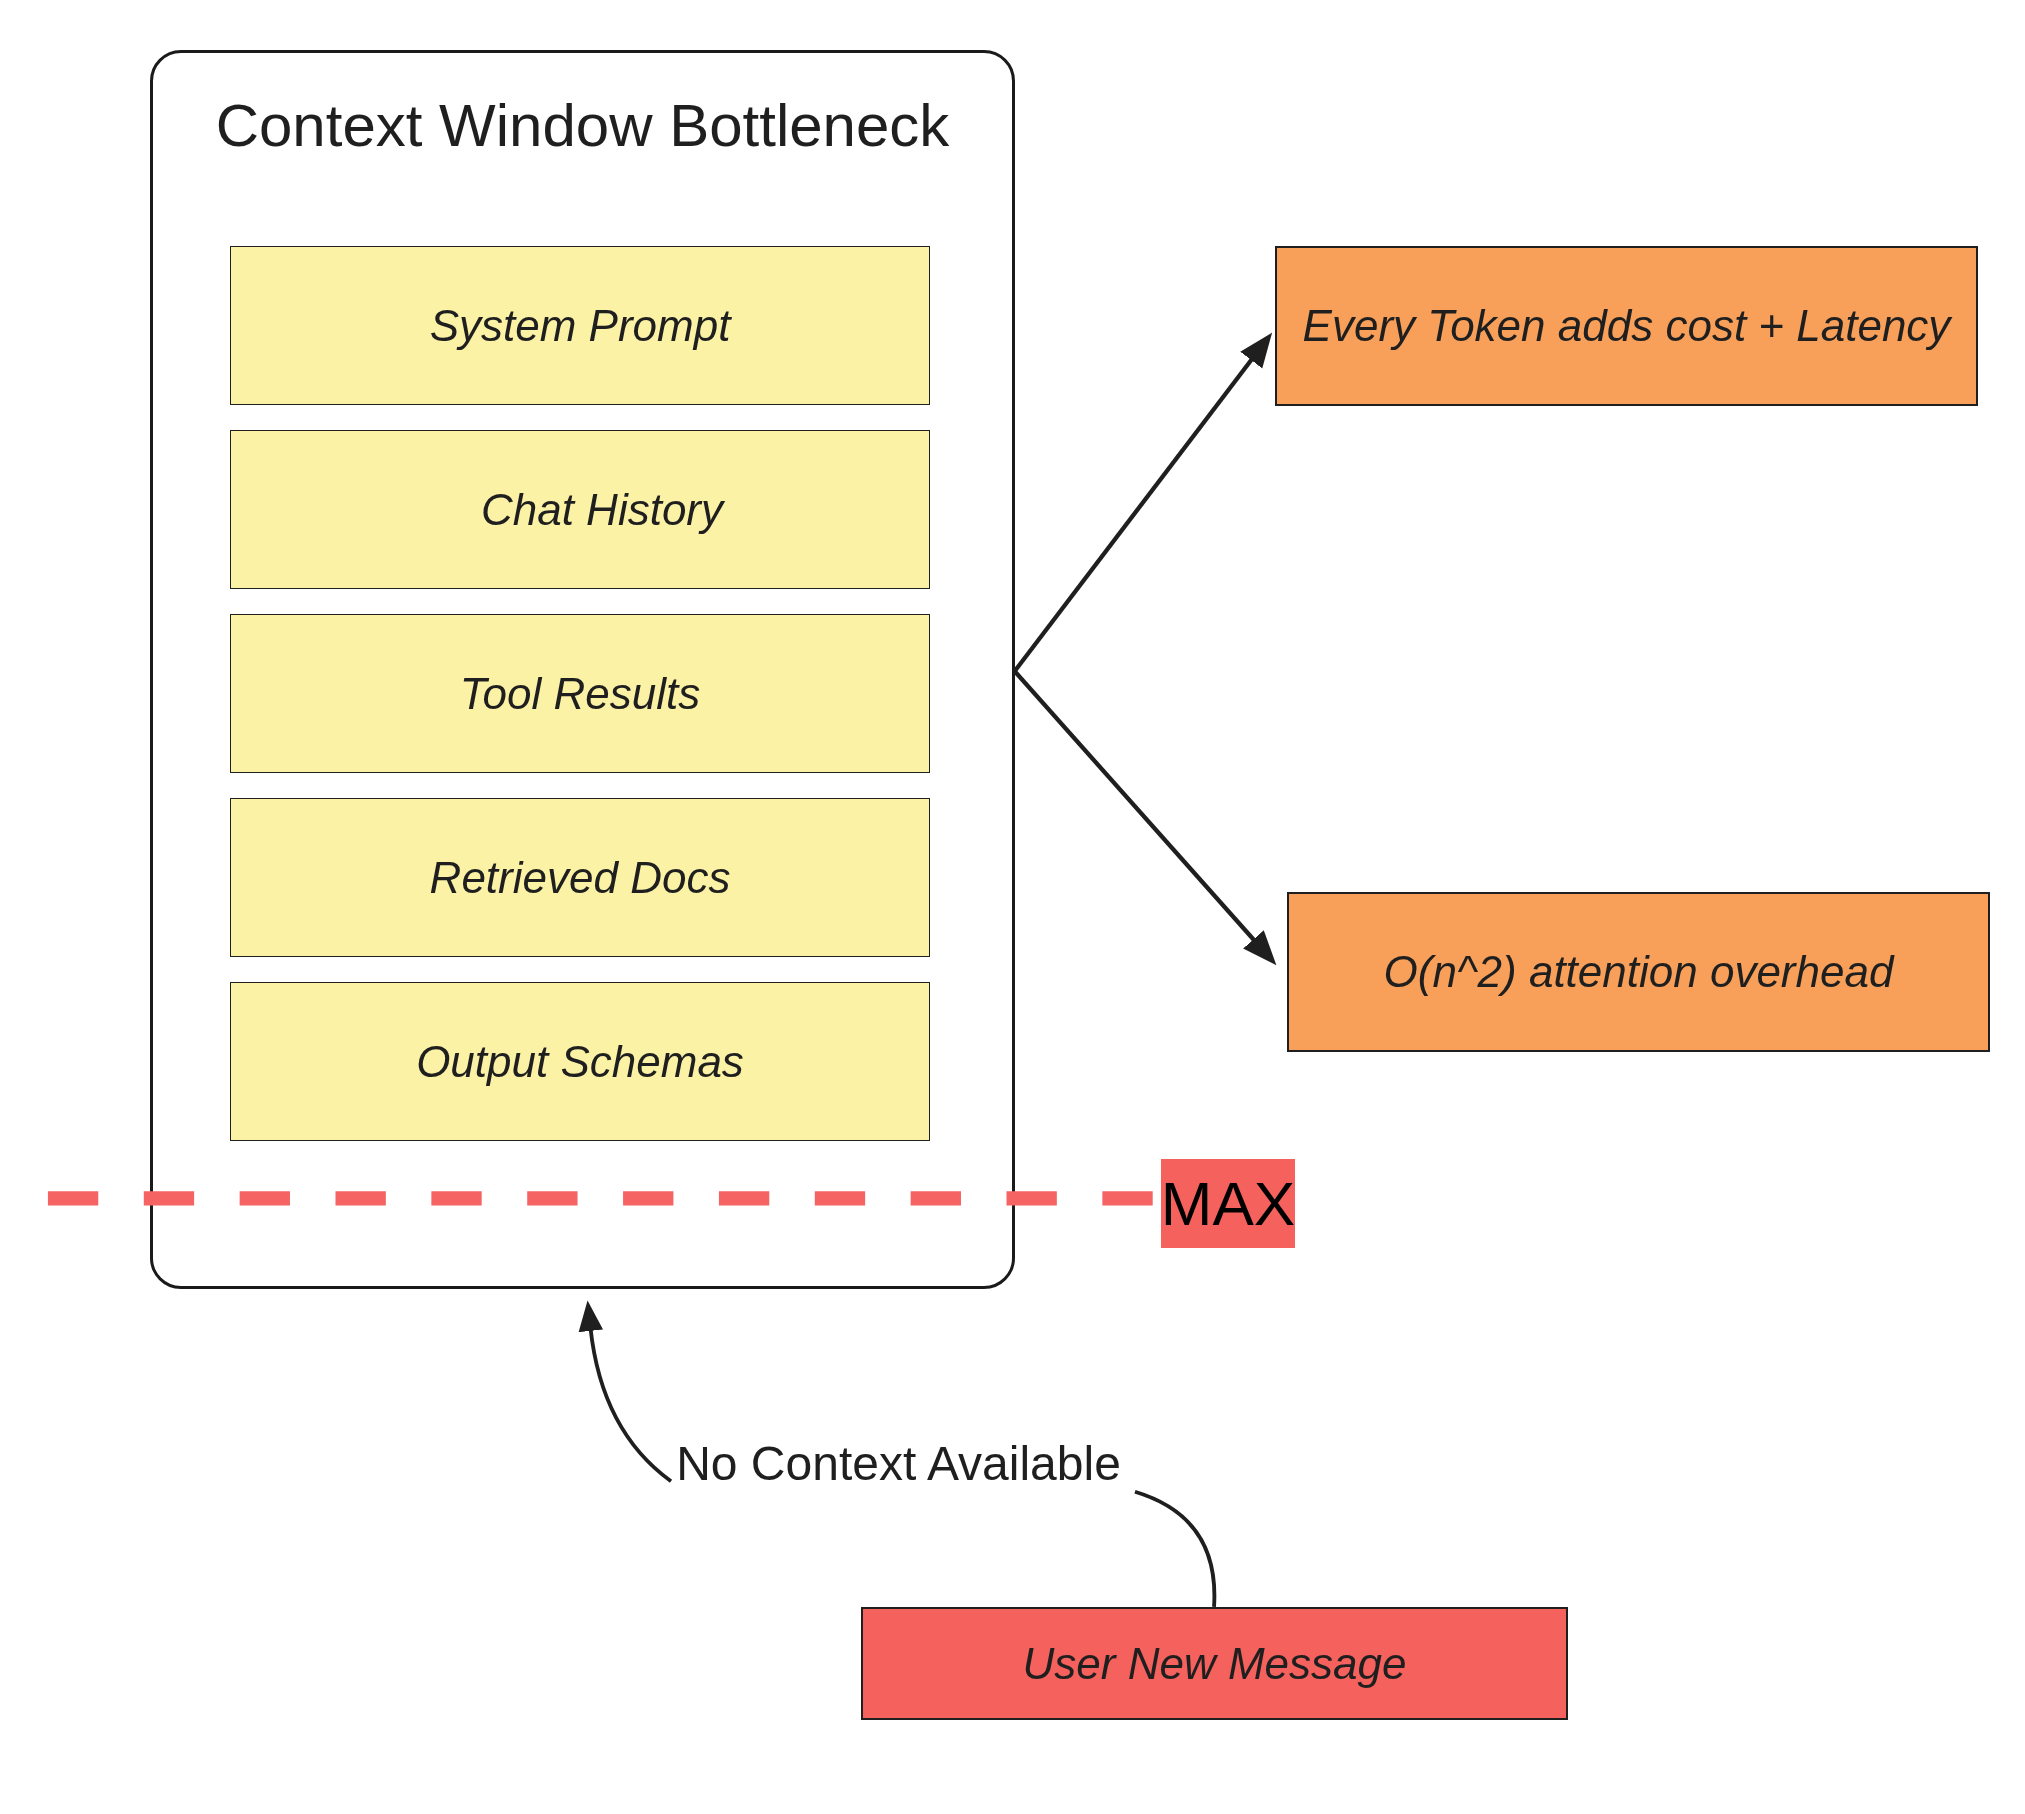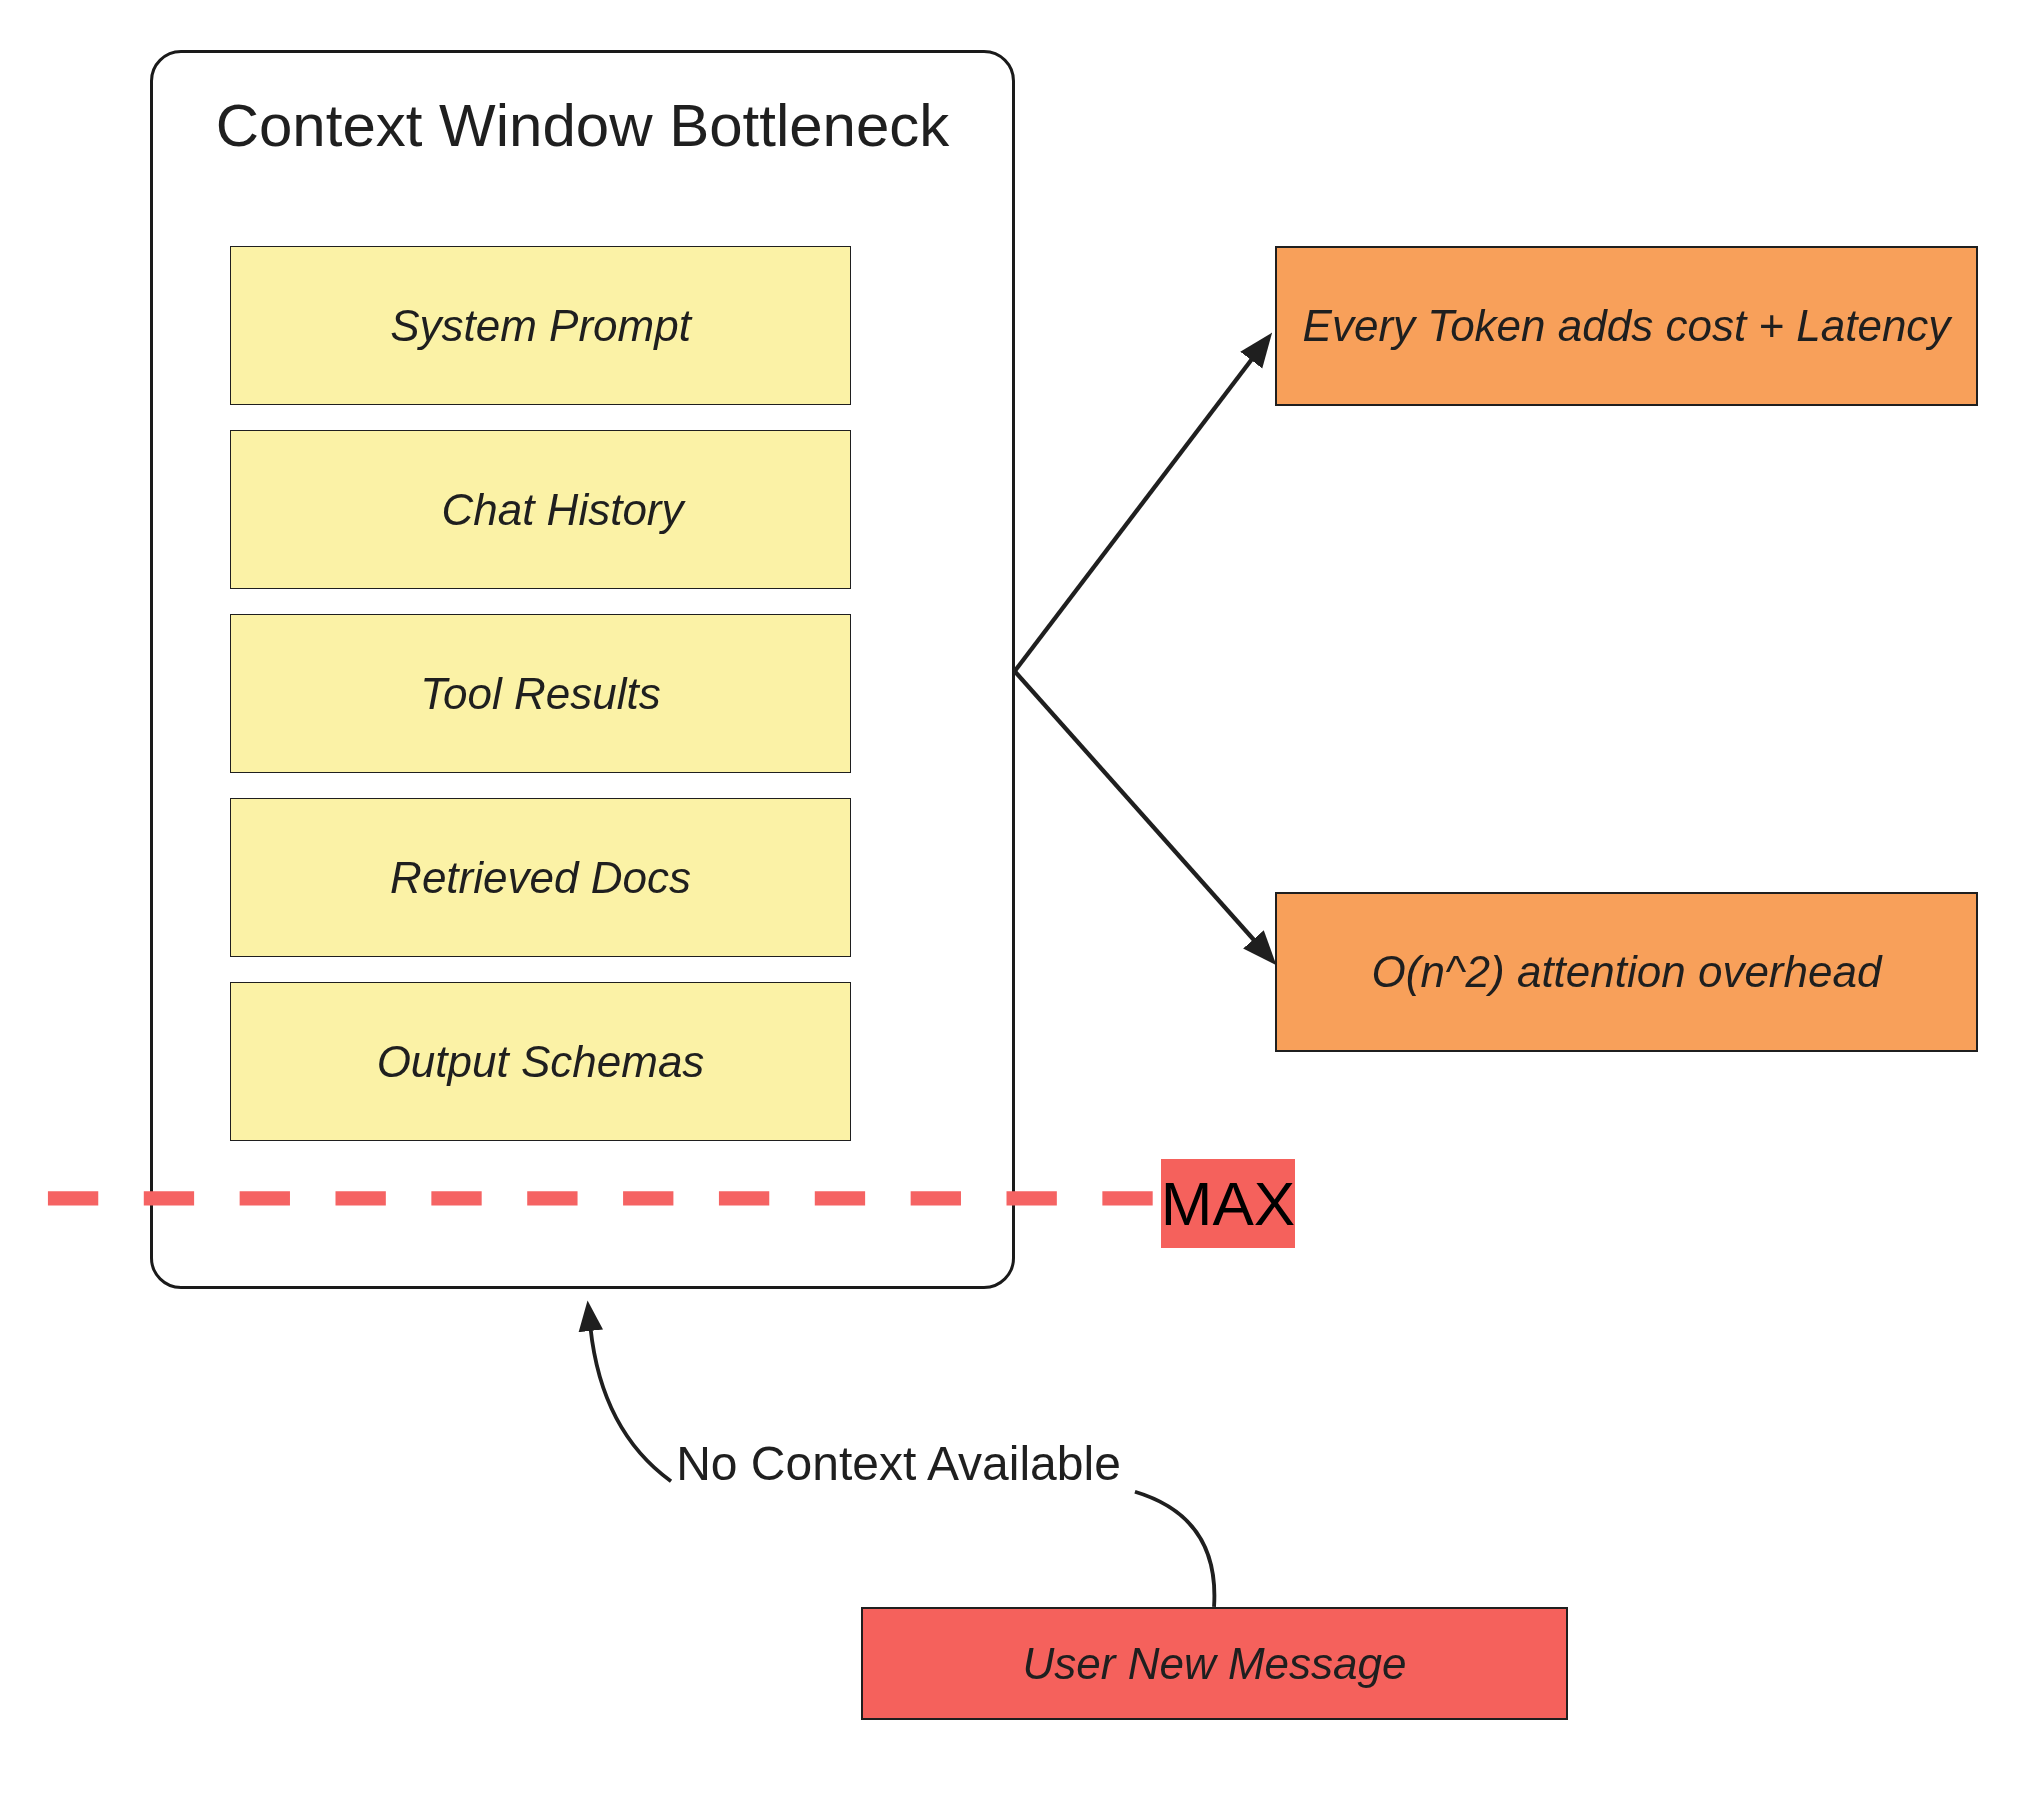--- a/index.html
+++ b/index.html
@@ -32,21 +32,21 @@
     width: 865px;
     text-align: center;
     font-size: 60px;
     line-height: 1.0;
     color: #1f1f1f;
     white-space: nowrap;
   }
 
   .stack-box {
     left: 230px;
-    width: 621px; height: 159px;
+    width: 700px; height: 159px;
     background: #FBF2A6;
     border: 1.9px solid #1f1f1f;
     display: flex;
     align-items: center;
     justify-content: center;
   }
   .stack-box .label,
   .consequence-box .label,
   .user-box .label {
     font-style: italic;
@@ -63,21 +63,21 @@
   .consequence-box {
     left: 1275px;
     width: 703px; height: 160px;
     background: #F8A05A;
     border: 2.9px solid #1f1f1f;
     display: flex;
     align-items: center;
     justify-content: center;
   }
   .consequence-0 { top: 246px; }
-  .consequence-1 { top: 892px; }
+  .consequence-1 { top: 892px; margin-left: 12px; }
 
   .max-badge {
     left: 1161px; top: 1159px;
     width: 134px; height: 89px;
     background: #F5615C;
     display: flex;
     align-items: center;
     justify-content: center;
     font-size: 62px;
     color: #000000;

